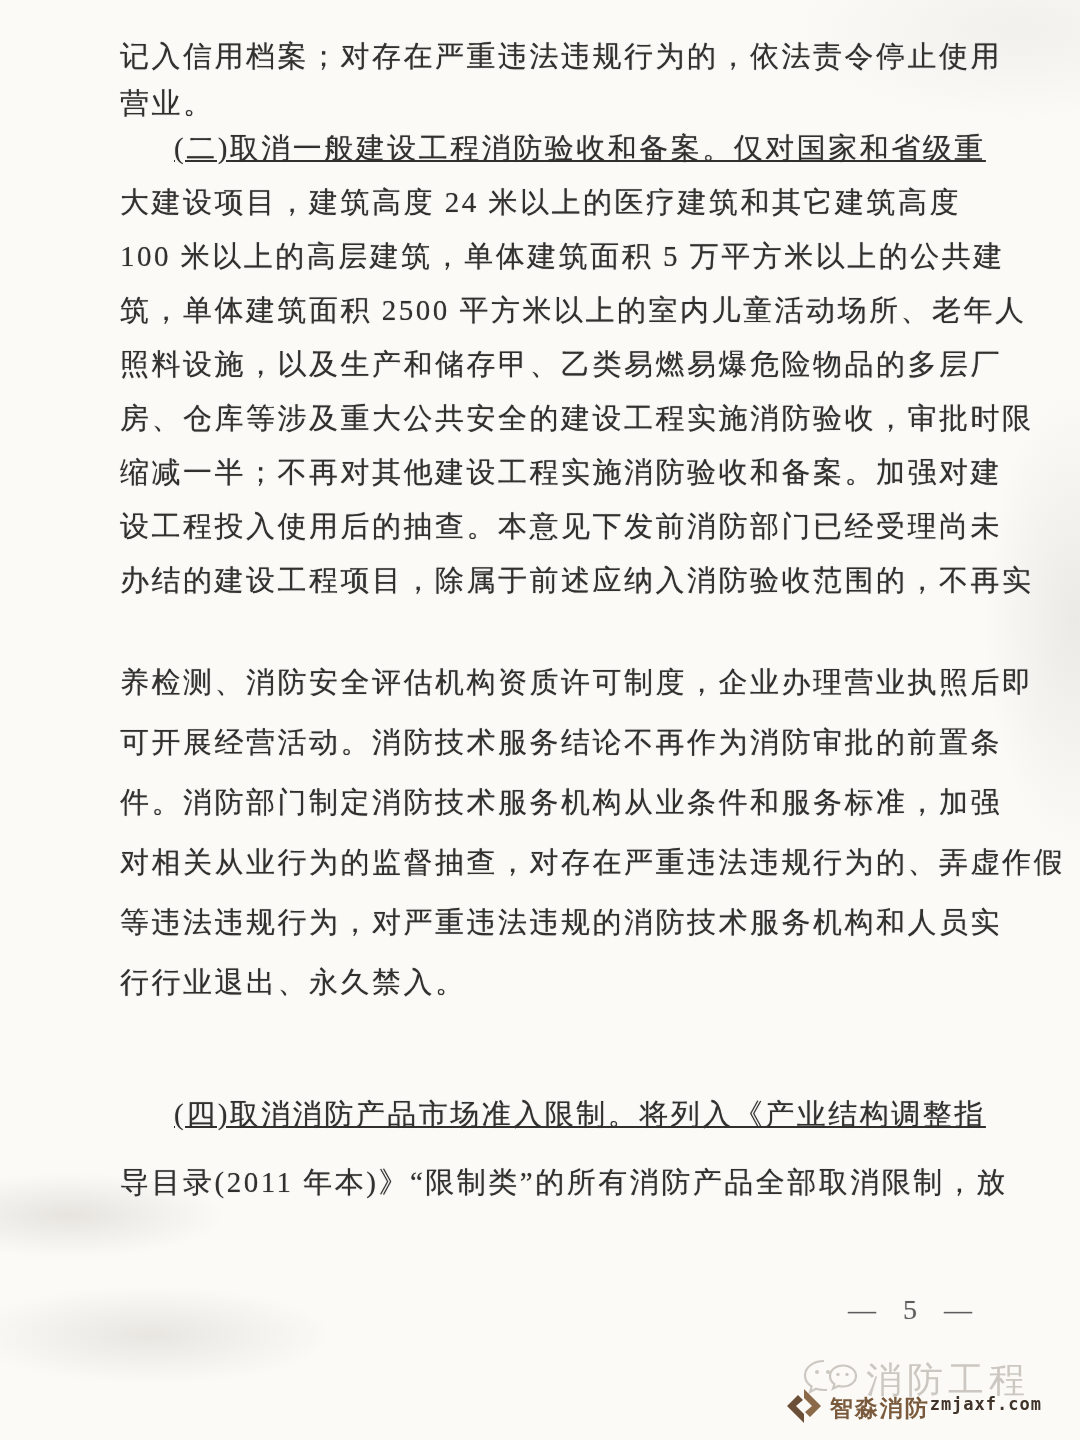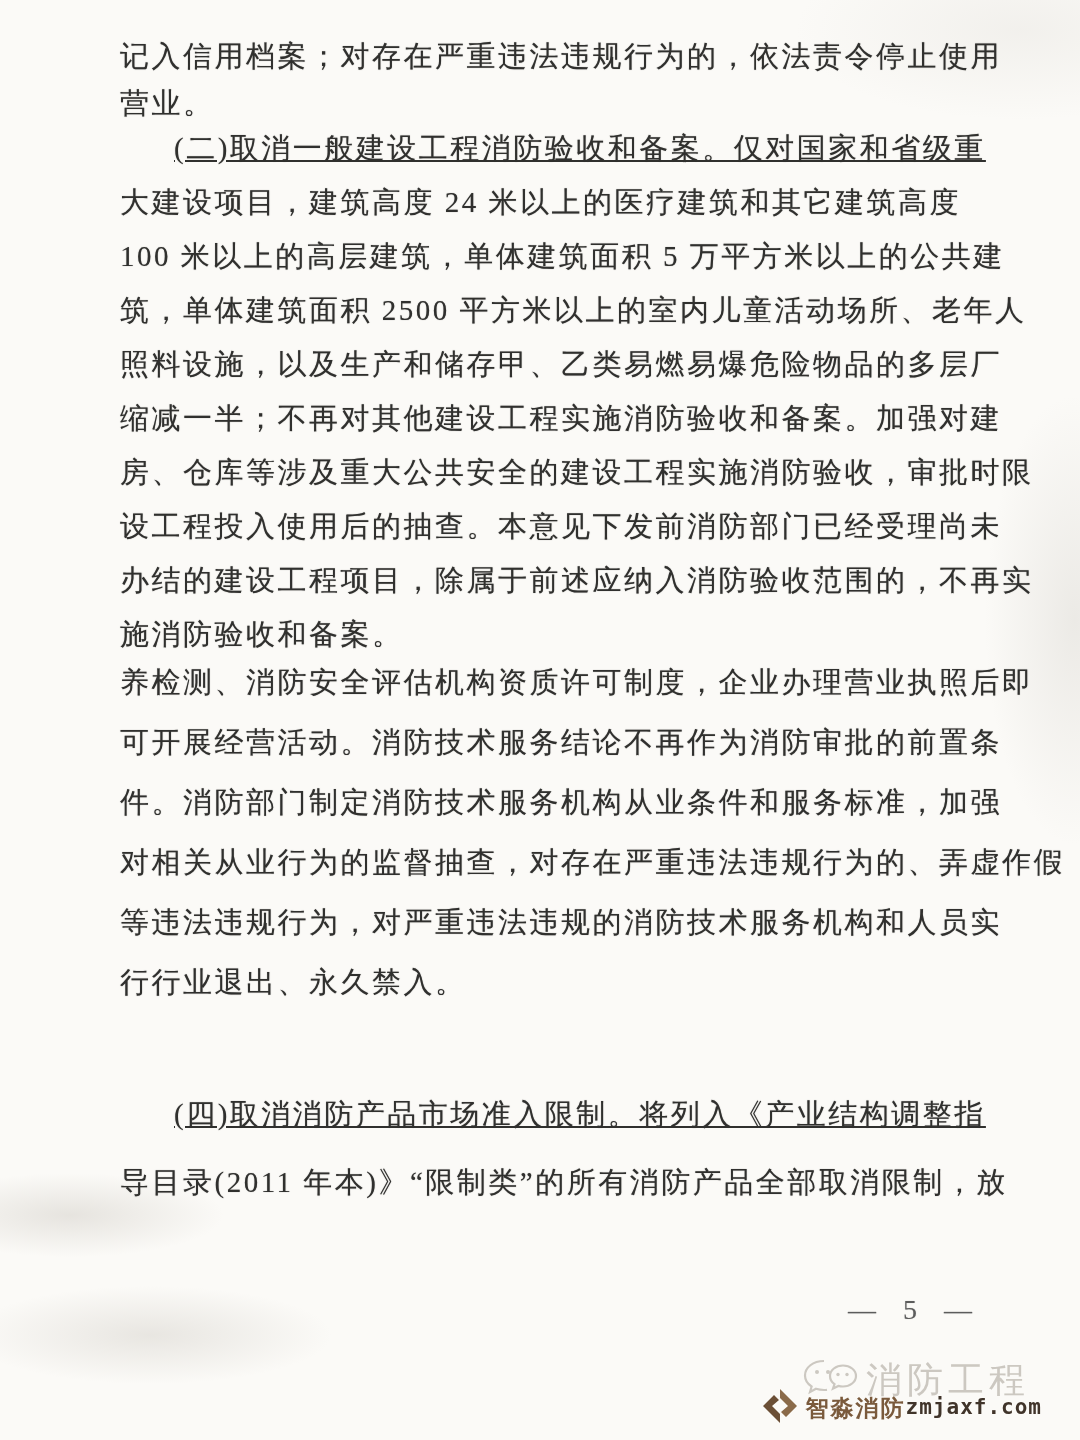--- a/index.html
+++ b/index.html
@@ -77,21 +77,21 @@
   }
   .wm-brand-text{display:flex;flex-direction:row;line-height:1.05;}
   .brand-name{
     font-size:23px;font-weight:bold;
     color:var(--brand-brown);
     letter-spacing:2px;
     font-family:"Liberation Sans","DejaVu Sans",sans-serif;
     white-space:nowrap;
   }
   .brand-domain{
-    font-size:21px;font-weight:bold;
+    font-size:17px;font-weight:bold;
     color:var(--brand-dark);
     font-family:"DejaVu Sans Mono","Liberation Mono",monospace;
     letter-spacing:1px;
     white-space:nowrap;
   }
 </style>
 </head>
 <body>
 
 <div class="page">
@@ -100,25 +100,24 @@
       <div class="para" style="top: 33px; line-height: 47px;">
         <div class="line">记入信用档案；对存在严重违法违规行为的，依法责令停止使用</div>
         <div class="line">营业。</div>
       </div>
       <div class="para" style="top: 121px; line-height: 54px;">
         <div class="line indent">(二)取消一般建设工程消防验收和备案。仅对国家和省级重</div>
         <div class="line">大建设项目，建筑高度 24 米以上的医疗建筑和其它建筑高度</div>
         <div class="line">100 米以上的高层建筑，单体建筑面积 5 万平方米以上的公共建</div>
         <div class="line">筑，单体建筑面积 2500 平方米以上的室内儿童活动场所、老年人</div>
         <div class="line">照料设施，以及生产和储存甲、乙类易燃易爆危险物品的多层厂</div>
+        <div class="line">房、仓库等涉及重大公共安全的建设工程实施消防验收，审批时限</div>
         <div class="line">缩减一半；不再对其他建设工程实施消防验收和备案。加强对建</div>
-        <div class="line">房、仓库等涉及重大公共安全的建设工程实施消防验收，审批时限</div>
         <div class="line">设工程投入使用后的抽查。本意见下发前消防部门已经受理尚未</div>
         <div class="line">办结的建设工程项目，除属于前述应纳入消防验收范围的，不再实</div>
-        <div class="line">施消防验收和备案。</div>
       </div>
       <div class="para" style="top: 652px; line-height: 60px;">
         <div class="line">养检测、消防安全评估机构资质许可制度，企业办理营业执照后即</div>
         <div class="line">可开展经营活动。消防技术服务结论不再作为消防审批的前置条</div>
         <div class="line">件。消防部门制定消防技术服务机构从业条件和服务标准，加强</div>
         <div class="line">对相关从业行为的监督抽查，对存在严重违法违规行为的、弄虚作假</div>
         <div class="line">等违法违规行为，对严重违法违规的消防技术服务机构和人员实</div>
         <div class="line">行行业退出、永久禁入。</div>
       </div>
       <div class="para" style="top: 1080px; line-height: 68px;">

